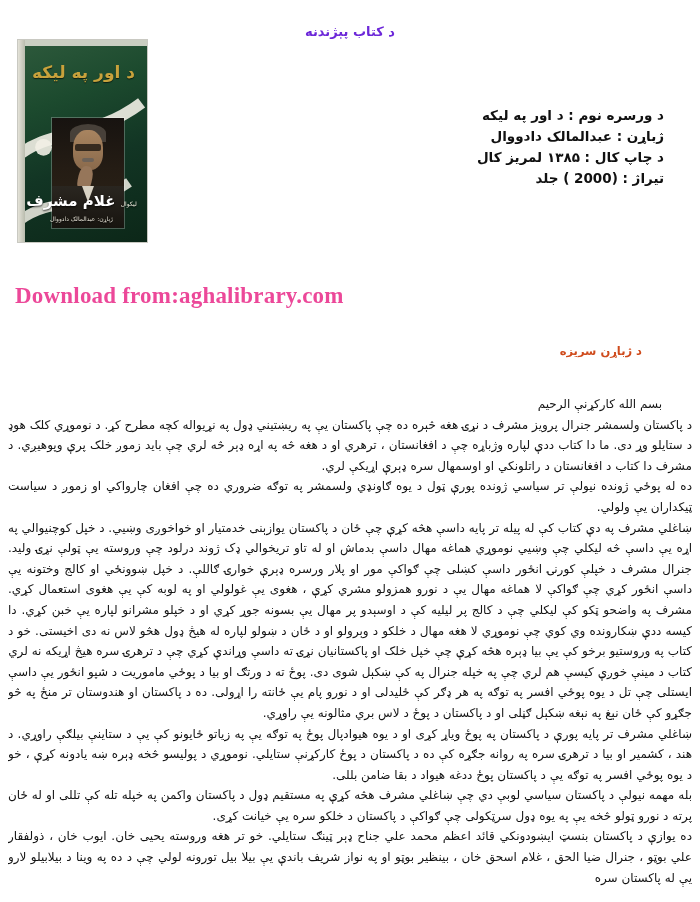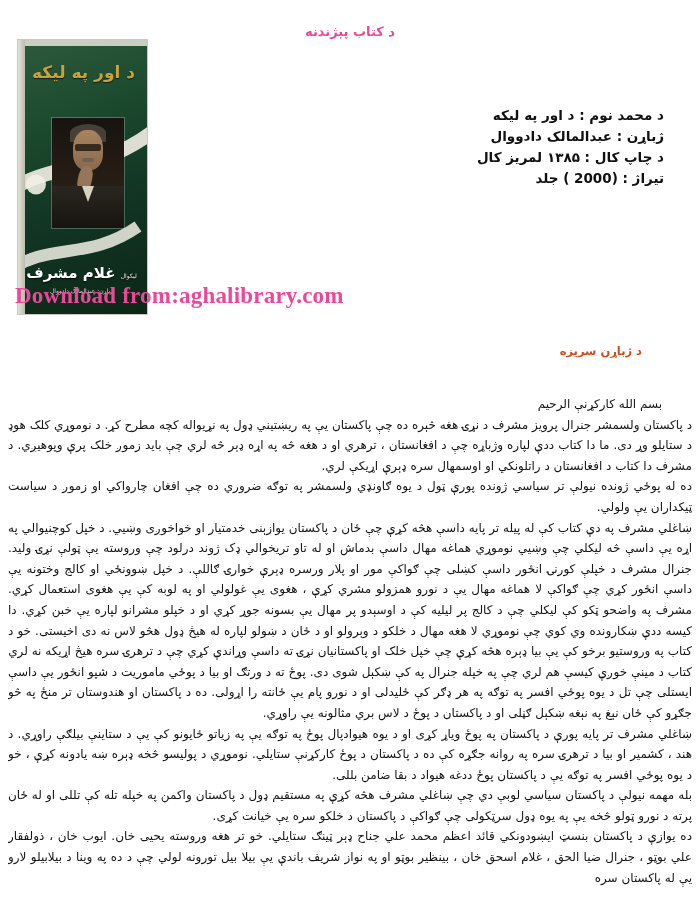--- a/index.html
+++ b/index.html
@@ -6,27 +6,27 @@
   .page{
     position:relative;
     width:700px;height:902px;
     background:#ffffff;
     overflow:hidden;
     font-family:"DejaVu Sans",sans-serif;
   }
   .page-title{
     position:absolute;top:24px;left:0;width:100%;
     text-align:center;
-    color:#ec4899;
+    color:#6d28d9;
     font-size:13px;font-weight:bold;
     direction:rtl;
   }
   
   .cover{
-    position:absolute;left:18px;top:40px;width:129px;height:274px;
+    position:absolute;left:18px;top:40px;width:129px;height:202px;
     background:linear-gradient(160deg,#2e5a3c 0%,#1c4a2e 30%,#123524 60%,#0c2718 100%);
     overflow:hidden;
     box-shadow:0 0 0 1px #c9c9c2;
   }
   .cover-strip{
     position:absolute;left:0;top:0;width:7px;height:100%;
     background:linear-gradient(90deg,#e4e2d8,#b9bcae);
   }
   .cover-topband{
     position:absolute;left:0;top:0;width:100%;height:6px;
@@ -146,21 +146,21 @@
       <div class="mustache"></div>
       <div class="hand"></div>
       <div class="suit"></div>
       <div class="shirt"></div>
     </div>
     <div class="cover-author"><span class="lbl">ليکوال</span> <span>غلام مشرف</span></div>
     <div class="cover-translator">ژباړن: عبدالمالک دادووال</div>
   </div>
 
   <div class="details">
-    <div>د محمد نوم : د اور په ليکه</div>
+    <div>د ورسره نوم : د اور په ليکه</div>
     <div>ژباړن : عبدالمالک دادووال</div>
     <div>د چاپ کال : ۱۳۸۵ لمريز کال</div>
     <div>تيراژ : (2000 ) جلد</div>
   </div>
 
   <div class="download">Download from:aghalibrary.com</div>
 
   <div class="section-title">د ژباړن سريزه</div>
 
   <div class="body-text">

